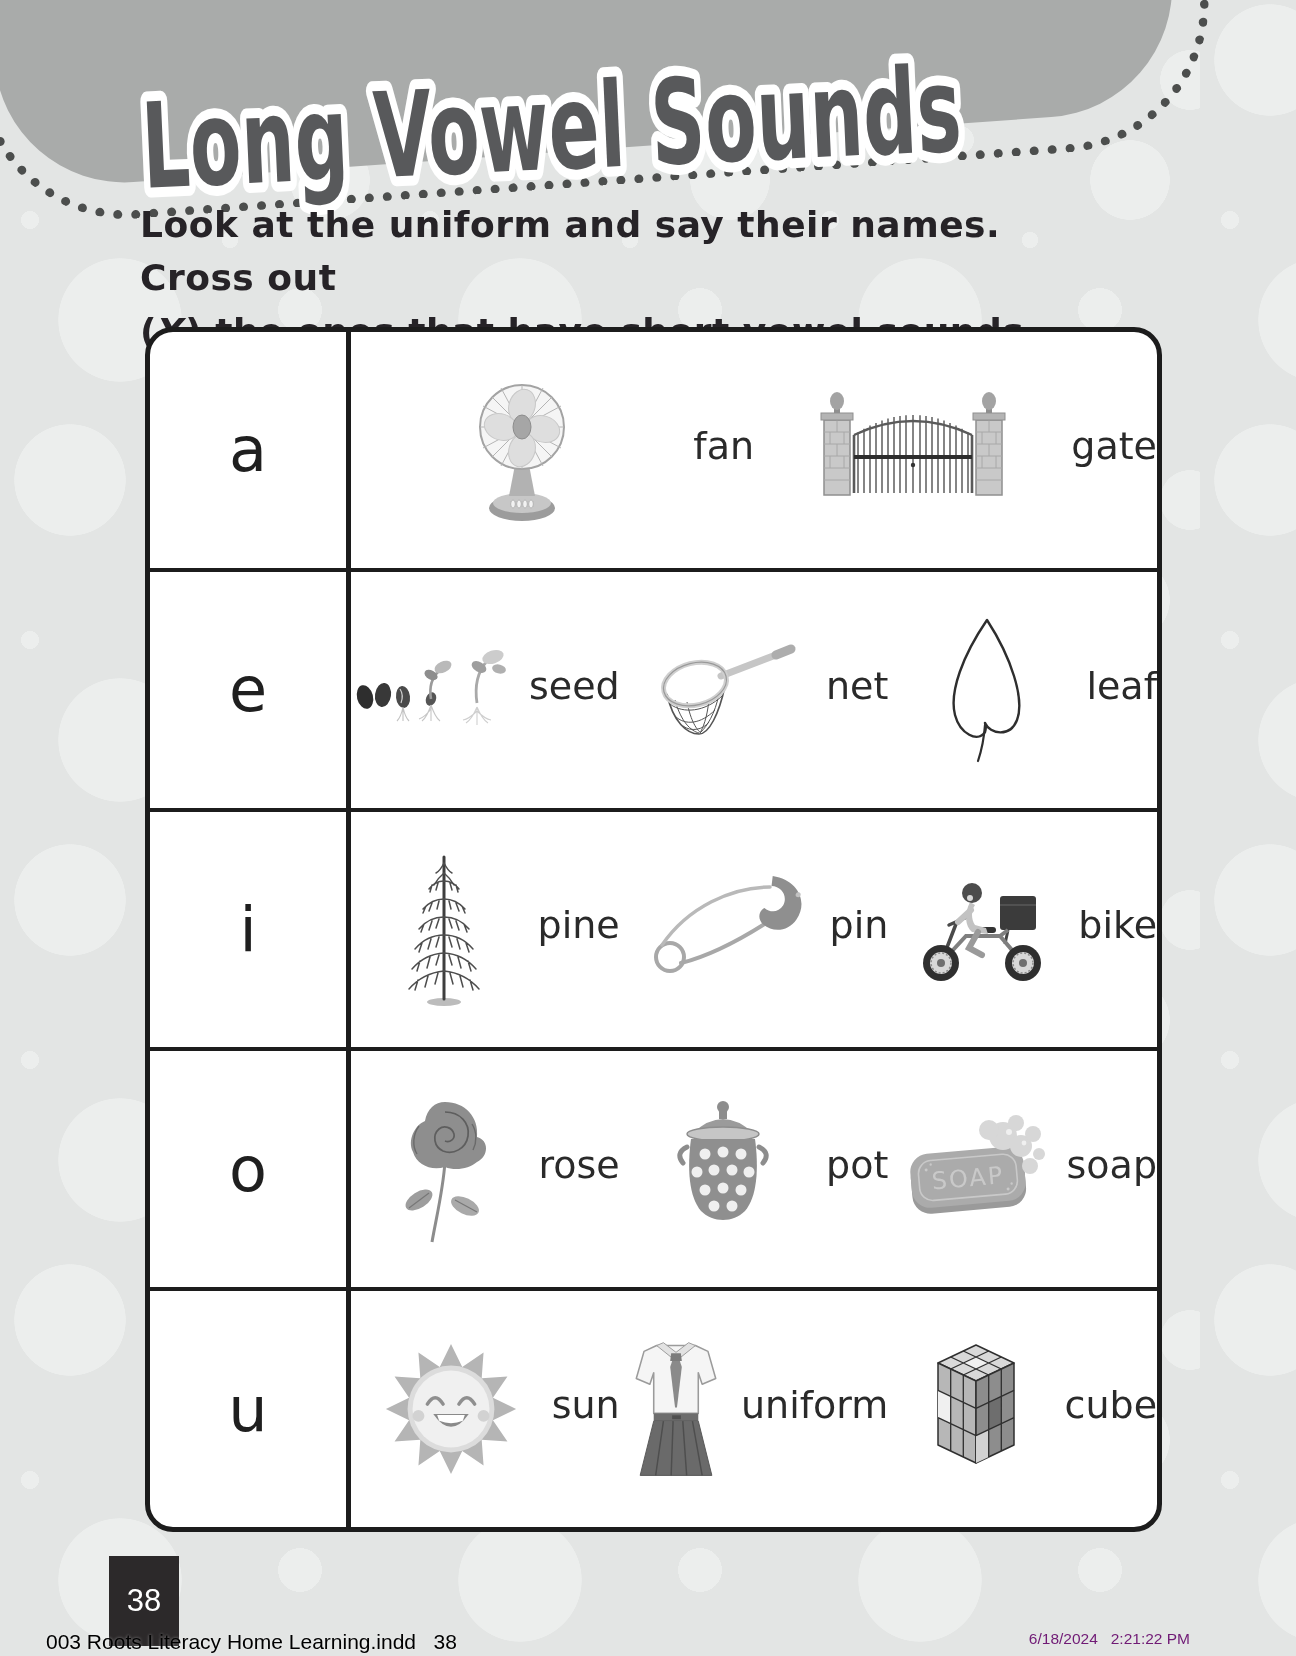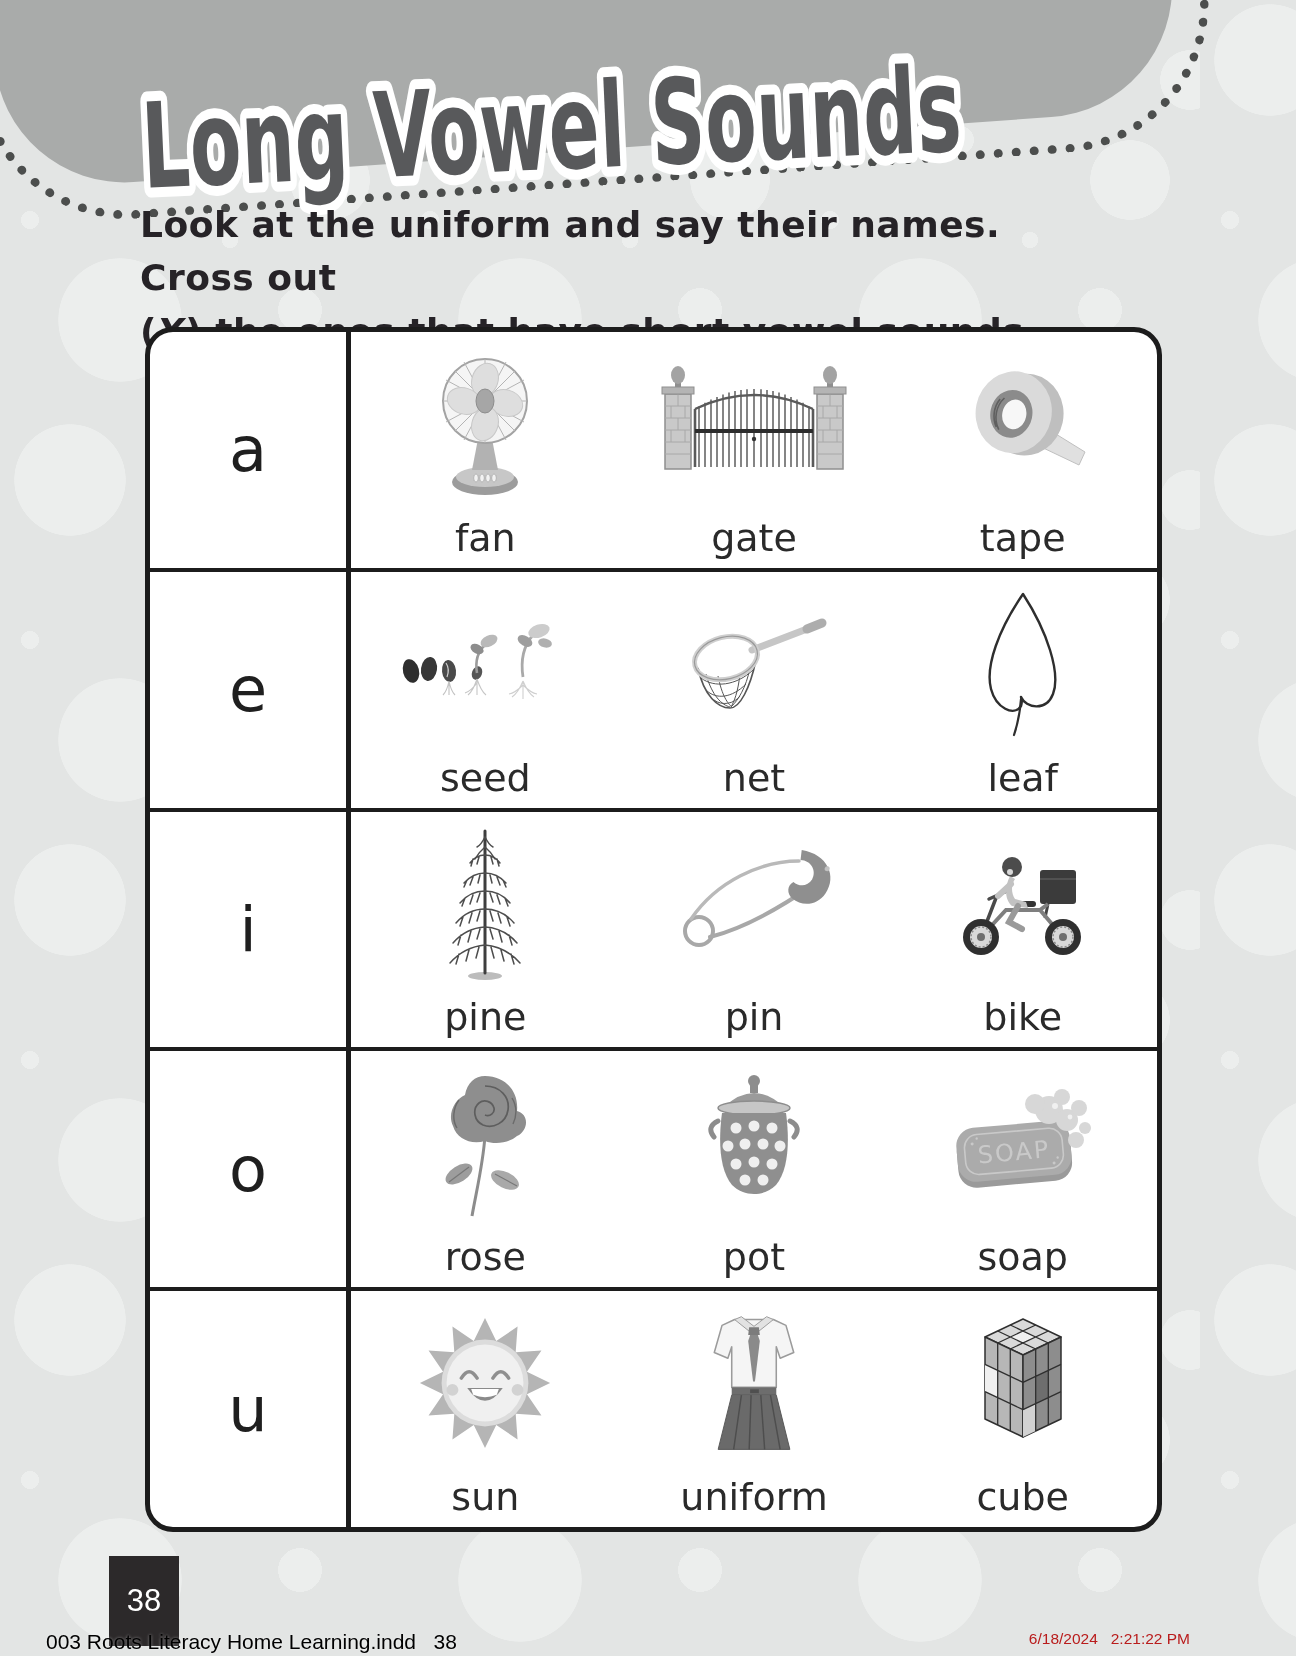--- a/index.html
+++ b/index.html
@@ -46,36 +46,36 @@
     z-index:3;
   }
   .t-row{flex:1;display:flex;min-height:0;}
   .t-row + .t-row{border-top:4px solid #1c1c1c;}
   .vowel-cell{
     width:196px;border-right:5px solid #1c1c1c;display:flex;
     align-items:center;justify-content:center;flex:none;
   }
   .vowel{font-size:62px;color:#1f1f1f;}
   .pics-cell{flex:1;display:flex;}
-  .pic{flex:1;display:flex;flex-direction:column;align-items:center;justify-content:flex-end;min-width:0;}
+  .pic{flex:1;display:flex;align-items:center;justify-content:flex-end;min-width:0;}
   .icon-box{flex:1;display:flex;align-items:center;justify-content:center;width:100%;}
   .pic-label{margin-bottom:8px;font-size:38px;color:#2a2a2a;}
   .page-num-box{
     position:absolute;left:109px;top:1556px;width:70px;height:90px;
     background:#2c292a;z-index:4;display:flex;align-items:center;justify-content:center;
   }
   .page-num{color:#ffffff;font-size:31px;font-family:"Liberation Sans", sans-serif;}
   .footer-left{
     position:absolute;left:46px;top:1630px;z-index:5;white-space:pre;
     font-family:"Liberation Sans", sans-serif;font-size:21px;color:#000000;
     text-shadow:0 0 3px rgba(255,255,255,.5);
   }
   .footer-right{
     position:absolute;right:106px;top:1630px;z-index:5;white-space:pre;
-    font-family:"Liberation Sans", sans-serif;font-size:15.5px;color:#b91c1c;
+    font-family:"Liberation Sans", sans-serif;font-size:15.5px;color:#701a75;
   }
 </style>
 </head>
 <body>
 
 <div class="blob-dots"></div>
 <div class="blob"></div>
 
 <div class="title-wrap">
   <svg width="860" height="175" viewBox="0 0 860 175">
@@ -135,35 +135,20 @@
             <path d="M6 47H32M6 59H32M6 71H32M6 83H32M6 95H32M158 47H184M158 59H184M158 71H184M158 83H184M158 95H184M19 35V47M12 47V59M26 47V59M19 59V71M12 71V83M26 71V83M171 35V47M164 47V59M178 47V59M171 59V71M164 71V83M178 71V83" stroke="#a8a8a8" stroke-width="1"></path>
             <rect x="3" y="28" width="32" height="7" fill="#b4b4b4" stroke="#8f8f8f"></rect>
             <rect x="155" y="28" width="32" height="7" fill="#b4b4b4" stroke="#8f8f8f"></rect>
             <rect x="16" y="24" width="6" height="4" fill="#8f8f8f"></rect>
               <rect x="168" y="24" width="6" height="4" fill="#8f8f8f"></rect>
             <ellipse cx="19" cy="16" rx="7" ry="9" fill="#a3a3a3"></ellipse>
             <ellipse cx="171" cy="16" rx="7" ry="9" fill="#a3a3a3"></ellipse>
           </svg>
         </div>
         <div class="pic-label">gate</div>
-      </div>
-      <div class="pic">
-        <div class="icon-box">
-          <svg width="135" height="125" viewBox="0 0 135 125">
-            <path d="M82 84 L124 104 L130 91 L96 70 Z" fill="#e0e0e0" stroke="#c0c0c0" stroke-width="1"></path>
-            <g transform="rotate(12 62 55)">
-              <ellipse cx="70" cy="52" rx="38" ry="41" fill="#bfbfbf"></ellipse>
-              <ellipse cx="58" cy="52" rx="38" ry="41" fill="#dadada"></ellipse>
-              <ellipse cx="56" cy="54" rx="21" ry="24" fill="#8b8b8b"></ellipse>
-              <path d="M42 42 A21 24 0 0 0 44 70 M46 40 A21 24 0 0 0 47 72" stroke="#5f5f5f" stroke-width="1.6" fill="none"></path>
-              <ellipse cx="59" cy="54" rx="12" ry="15" fill="#f7f7f7"></ellipse>
-            </g>
-          </svg>
-        </div>
-        <div class="pic-label">tape</div>
       </div>
     </div>
   </div>
 
   <div class="t-row">
     <div class="vowel-cell">
       <span class="vowel">e</span>
     </div>
     <div class="pics-cell">
       <div class="pic">

